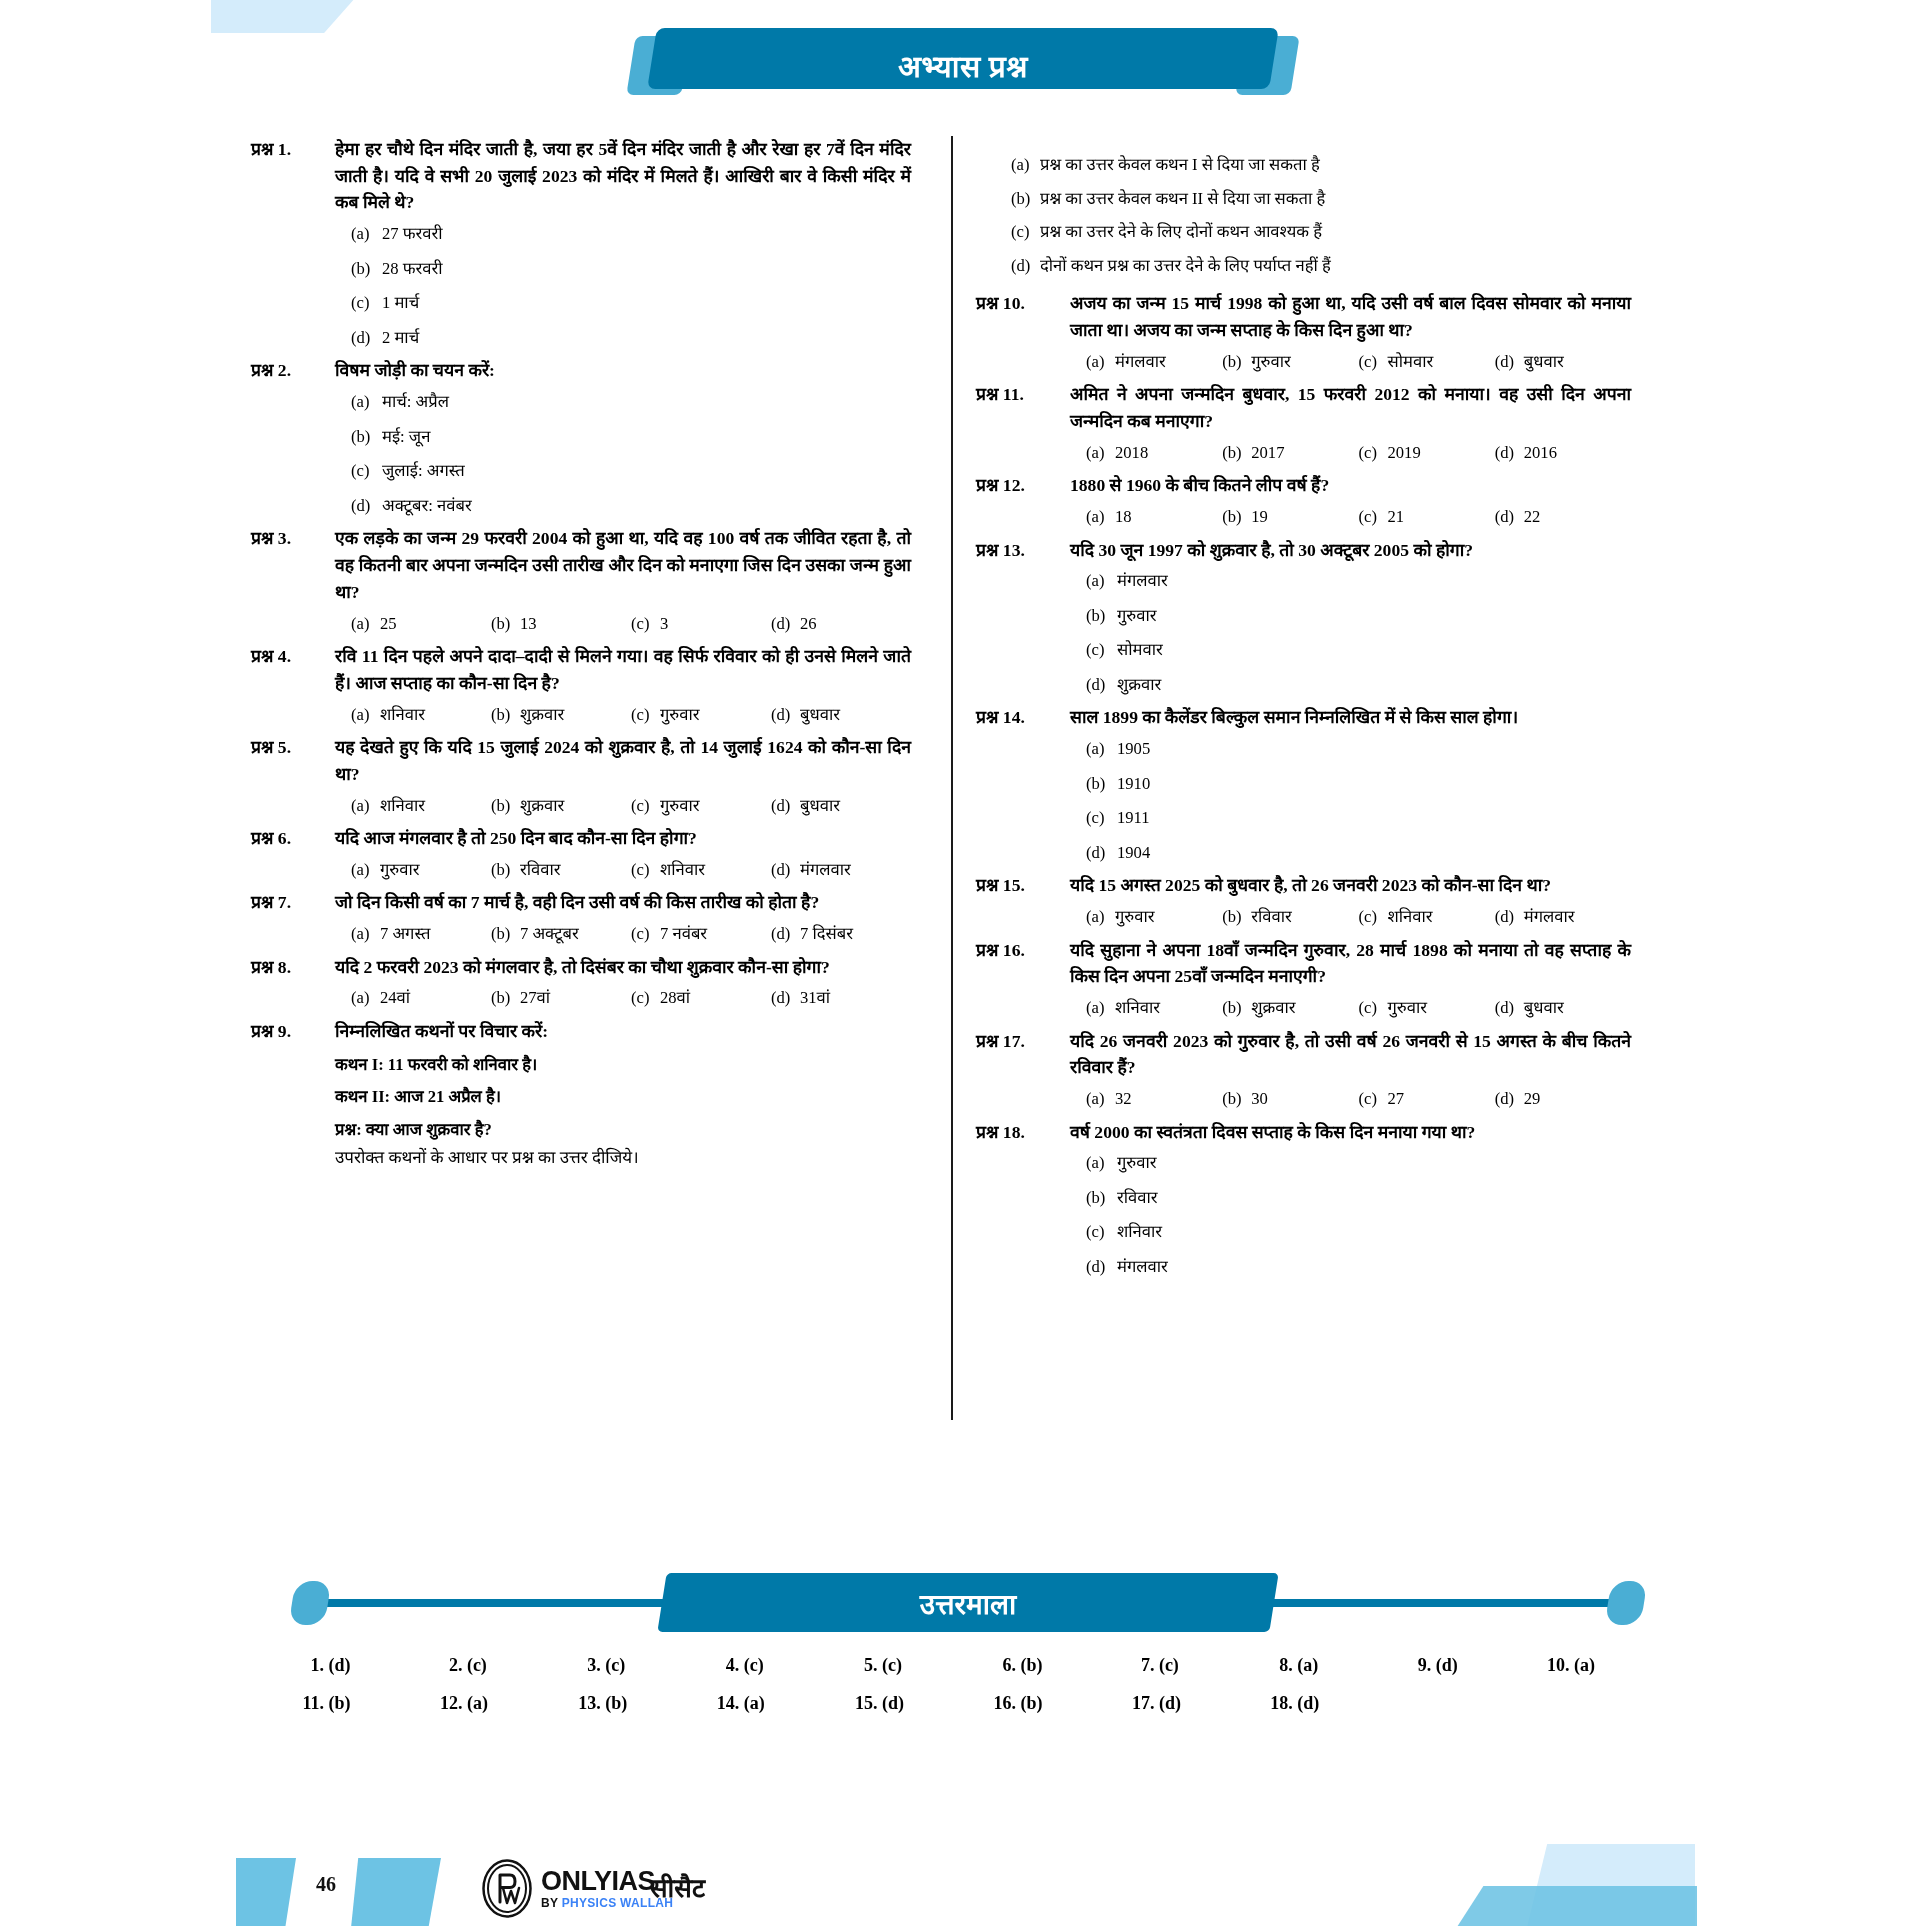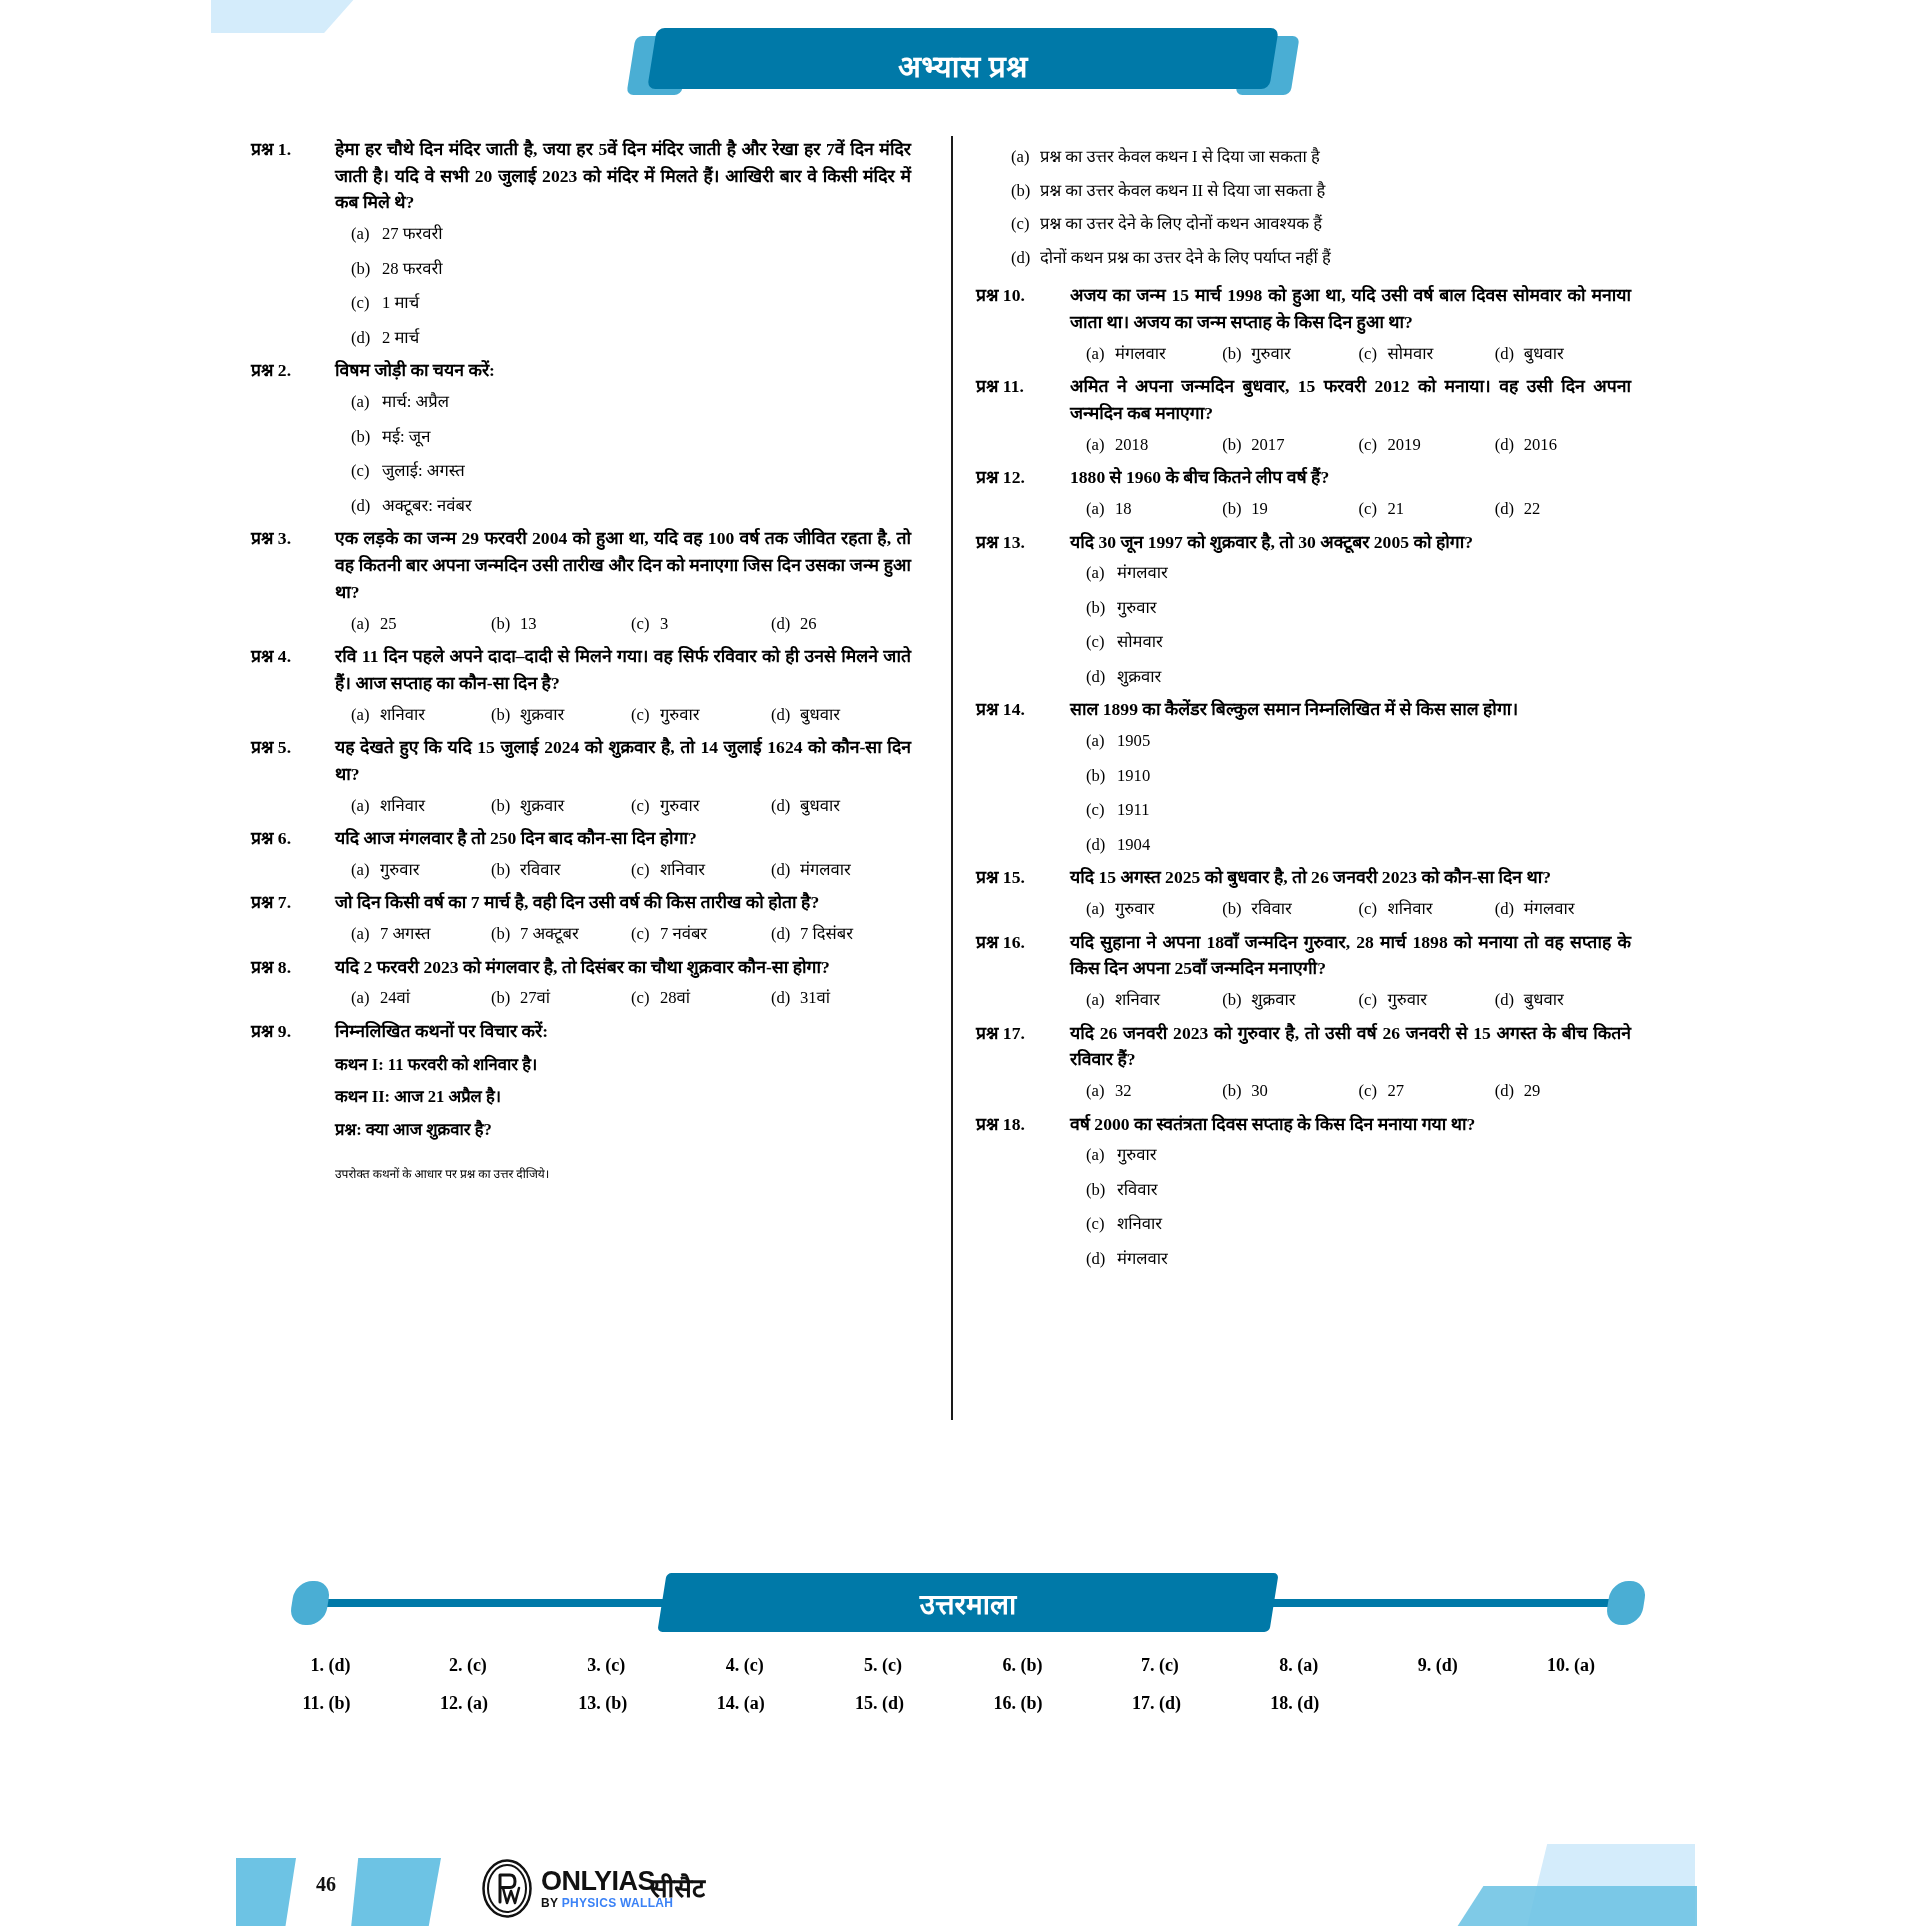--- a/index.html
+++ b/index.html
@@ -109,22 +109,22 @@
     text-align: justify;
   }
   .q-text.nojust { text-align: left; }
 
   .stmt-block { margin-left: 84px; }
   .stmt {
     font-size: 16.6px; font-weight: bold;
     line-height: 1.55; margin-top: 7px;
   }
   .stmt-plain {
-    font-size: 12px; font-weight: normal;
-    line-height: 1.55; margin-top: 22px;
+    font-size: 17px; font-weight: normal;
+    line-height: 1.55; margin-top: 2px;
   }
 
   
   .opts { margin-left: 100px; margin-top: 5px; margin-bottom: 6px; }
   .opts.wide { margin-left: 110px; }
   .opts-4 { display: grid; grid-template-columns: repeat(4, 1fr); }
   .opts-2 { display: grid; grid-template-columns: repeat(1, 1fr); row-gap: 7px; }
   .opts-1 { display: grid; grid-template-columns: 1fr; row-gap: 7px; }
   .opt {
     font-size: 16.6px; font-weight: normal;
@@ -327,21 +327,21 @@
         <div class="stmt">कथन I: 11 फरवरी को शनिवार है।</div>
         <div class="stmt">कथन II: आज 21 अप्रैल है।</div>
         <div class="stmt">प्रश्न: क्या आज शुक्रवार है?</div>
         <div class="stmt-plain">उपरोक्त कथनों के आधार पर प्रश्न का उत्तर दीजिये।</div>
       </div>
 
     </div>
 
     <div class="col col-right">
 
-      <div class="opts opts-1" style="margin-left:35px; margin-top:8px;">
+      <div class="opts opts-1" style="margin-left:35px; margin-top:16px;">
         <div class="opt"><span class="k">(a)</span><span>प्रश्न का उत्तर केवल कथन I से दिया जा सकता है</span></div>
         <div class="opt"><span class="k">(b)</span><span>प्रश्न का उत्तर केवल कथन II से दिया जा सकता है</span></div>
         <div class="opt"><span class="k">(c)</span><span>प्रश्न का उत्तर देने के लिए दोनों कथन आवश्यक हैं</span></div>
         <div class="opt"><span class="k">(d)</span><span>दोनों कथन प्रश्न का उत्तर देने के लिए पर्याप्त नहीं हैं</span></div>
       </div>
 
       <div class="spacer-sm"></div>
 
       <div class="q-row">
         <div class="q-label q-label-wide">प्रश्न 10.</div>

